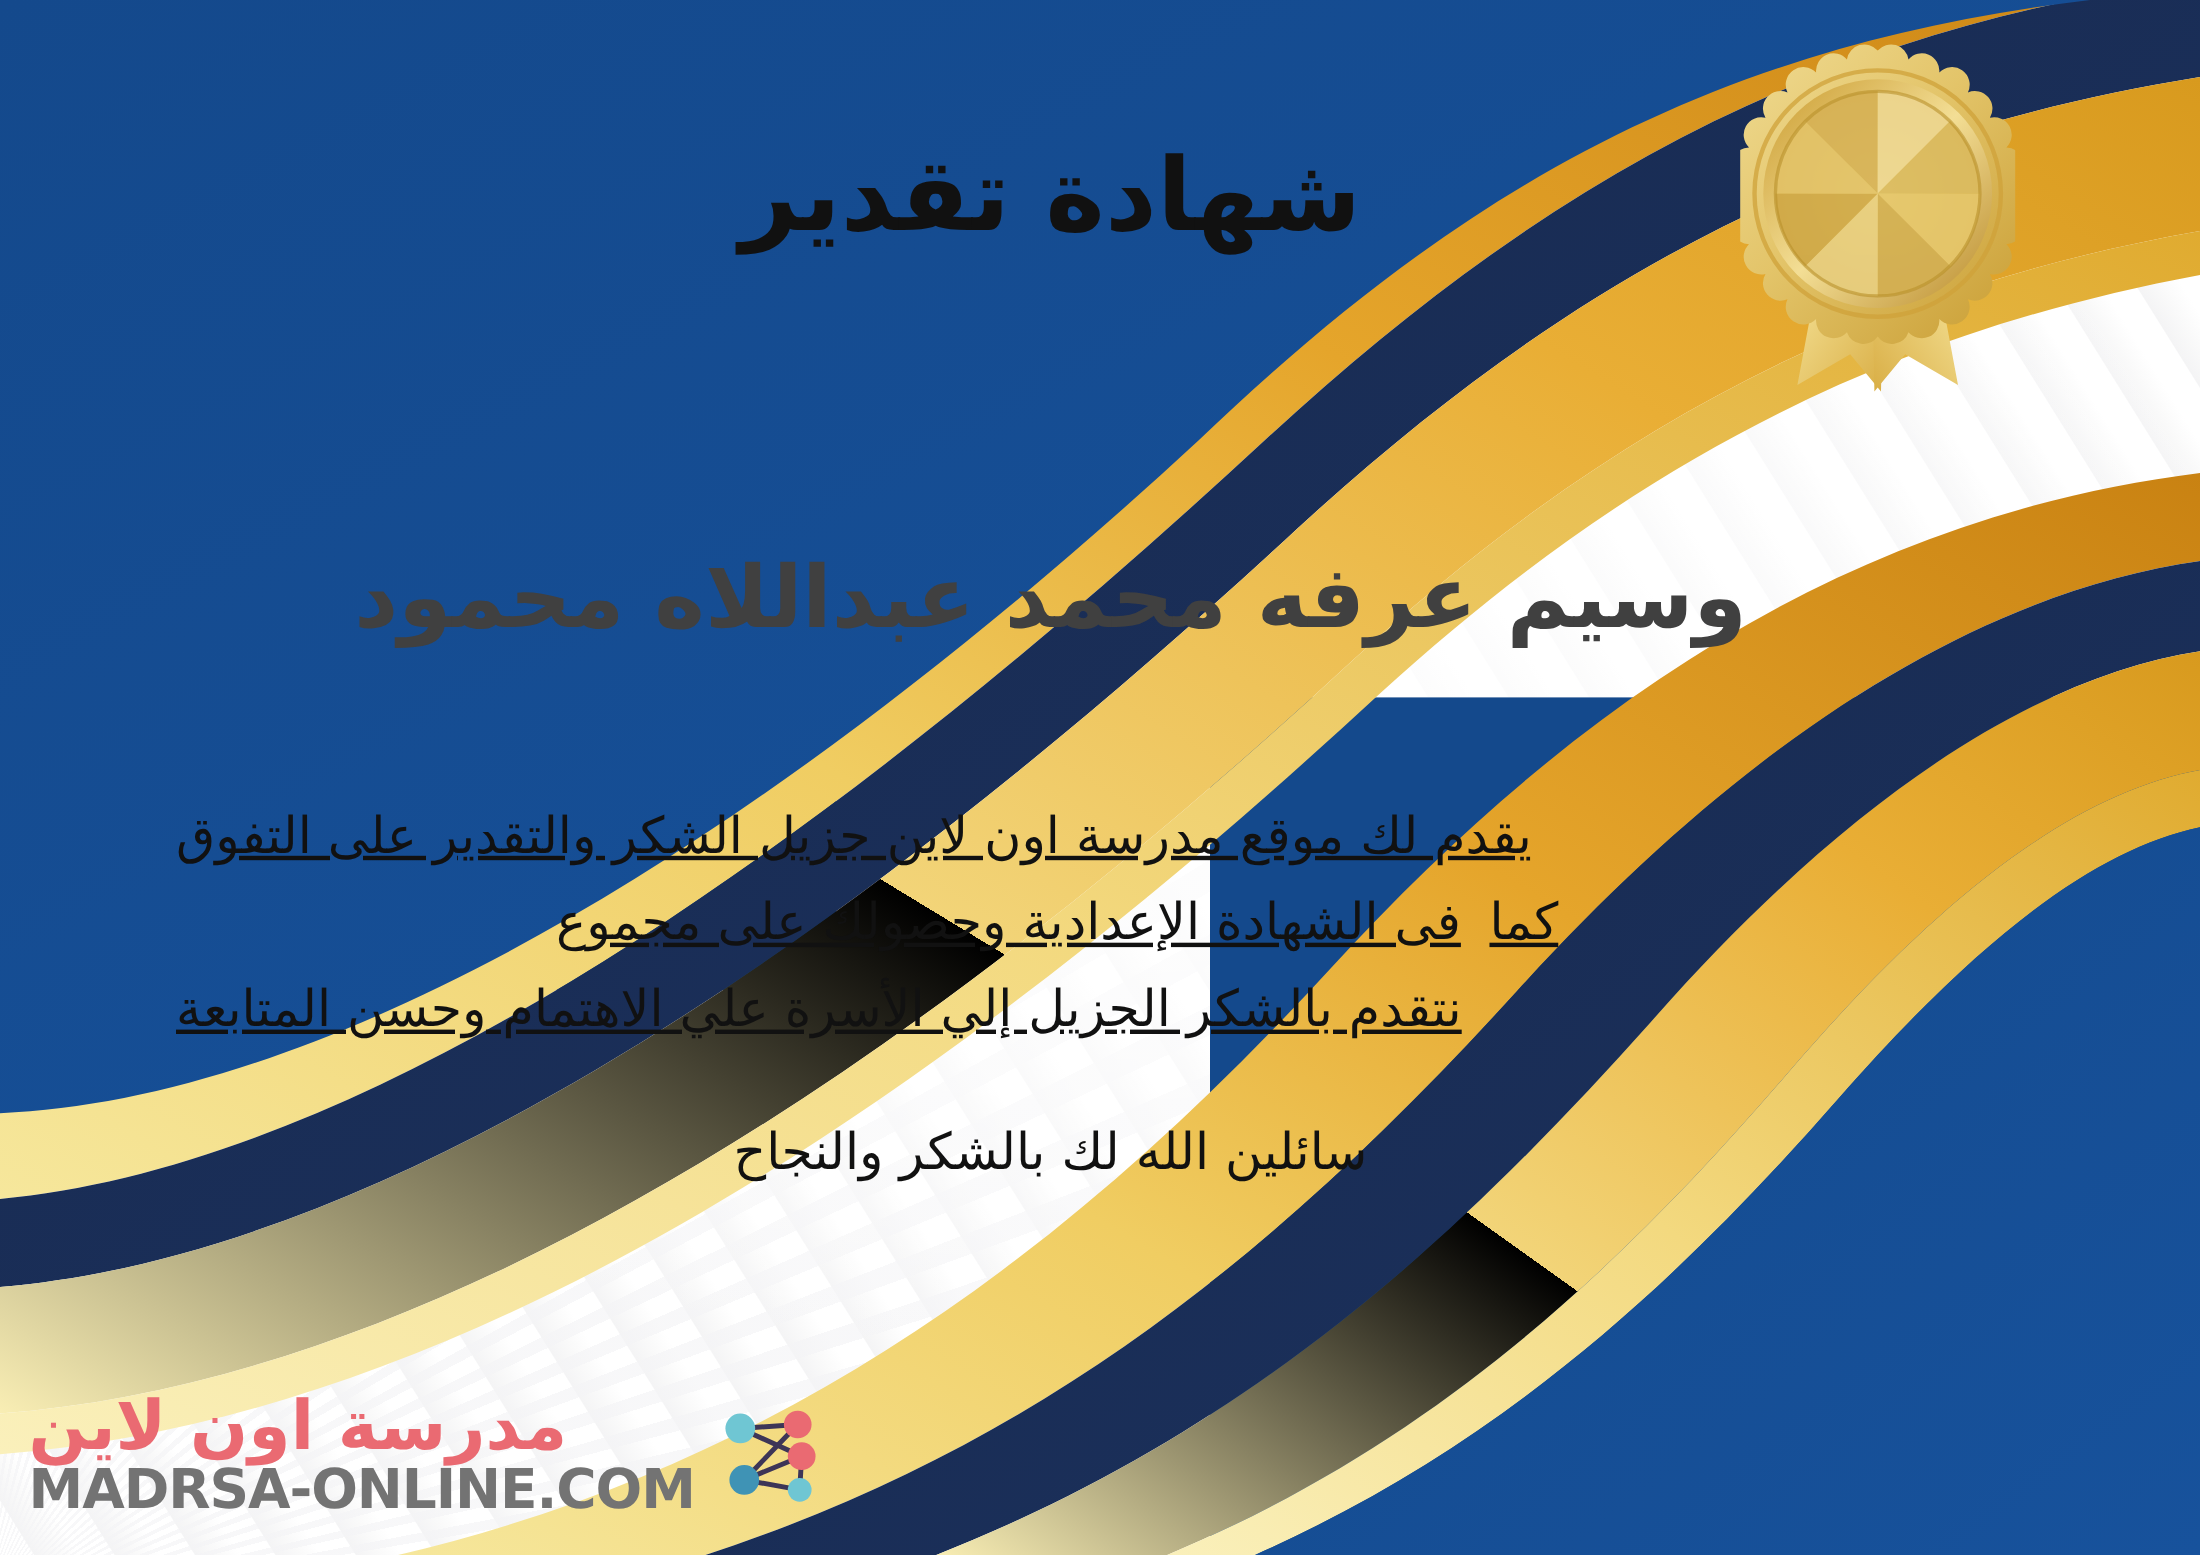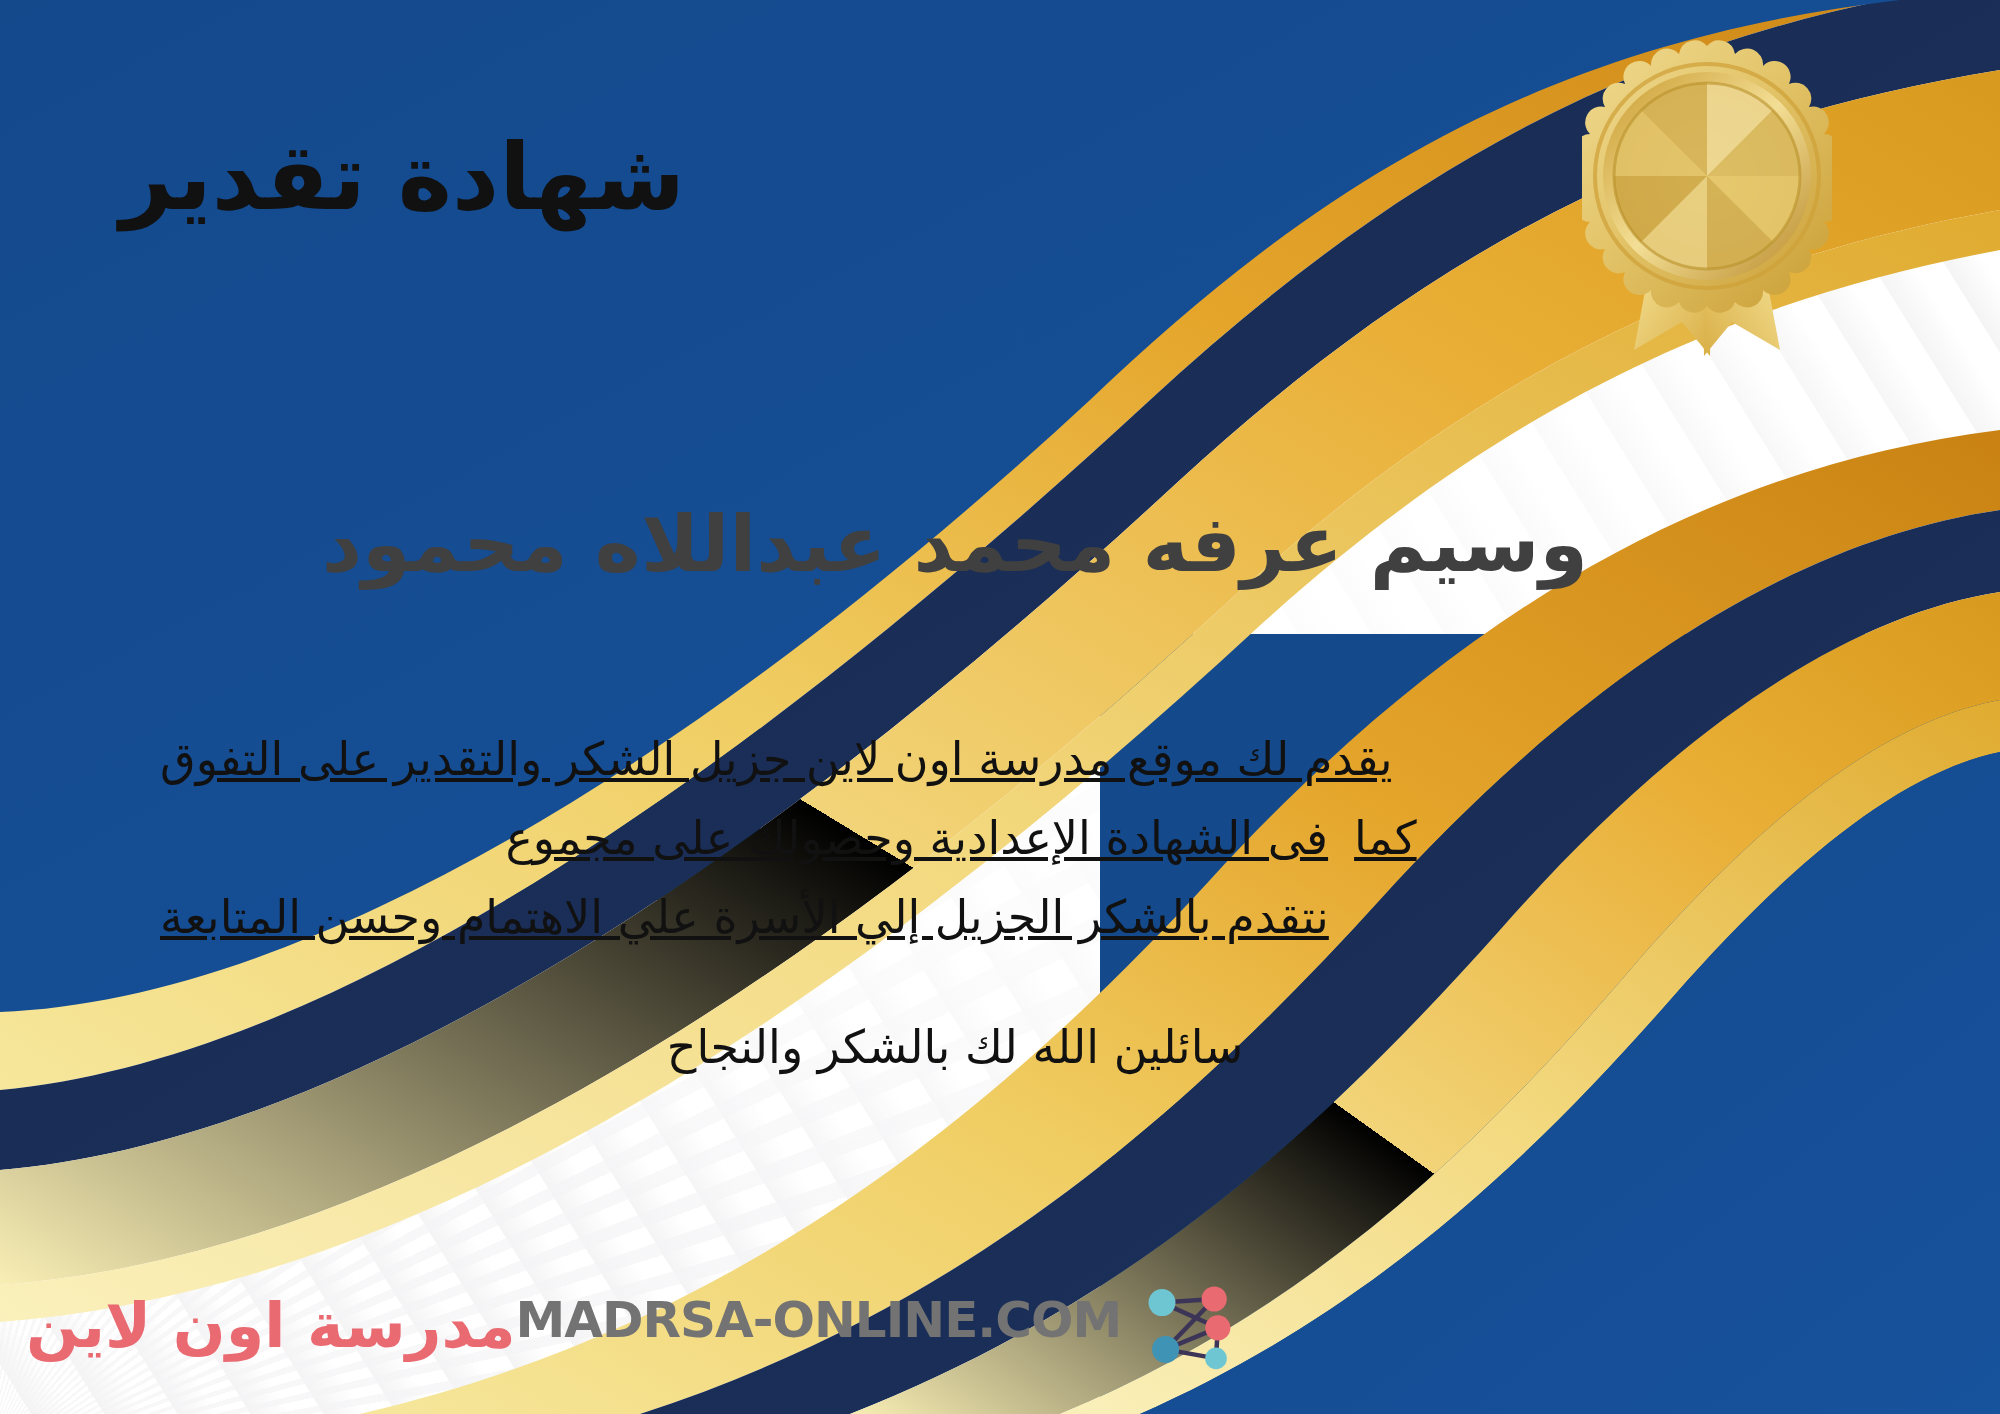--- a/index.html
+++ b/index.html
@@ -59,21 +59,21 @@
   .medal svg{width:100%;height:100%;display:block;}
 
   
   .content{
     position:absolute;
     left:120px;right:210px;top:0;bottom:0;
     pointer-events:none;
   }
   .title{
     position:absolute;top:128px;left:0;right:0;
-    text-align:left;
+    text-align:center;
     font-size:92px;
     font-weight:700;
     color:#111111;
     letter-spacing:1px;
     line-height:1.08;
   }
   .student-name{
     position:absolute;top:500px;left:0;right:0;
     text-align:center;
     font-size:78px;
@@ -109,21 +109,21 @@
     font-weight:500;
     color:#111111;
   }
 
   
   .logo{
     position:absolute;left:26px;bottom:34px;
     display:flex;flex-direction:row;align-items:center;gap:14px;
     direction:ltr;
   }
-  .logo-text{display:flex;flex-direction:row;align-items:flex-start;}
+  .logo-text{display:flex;flex-direction:column;align-items:flex-start;}
   .logo-ar{
     font-size:62px;font-weight:700;color:#ea6a72;line-height:1.02;
     direction:rtl;
   }
   .logo-en{
     font-size:50px;font-weight:700;color:#737373;line-height:1.05;
     letter-spacing:-1px;
   }
   .logo-mark{width:108px;height:108px;flex:0 0 auto;}
   .logo-mark svg{width:100%;height:100%;display:block;}

